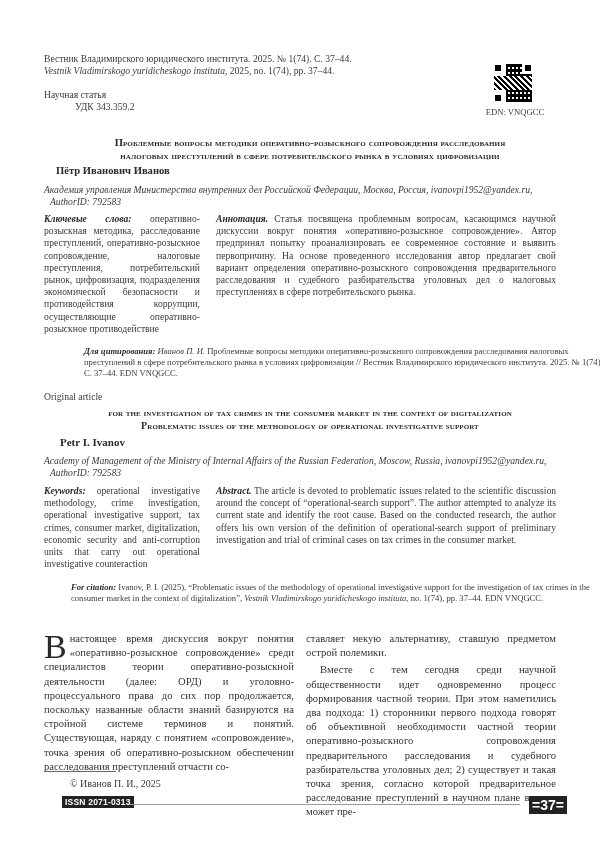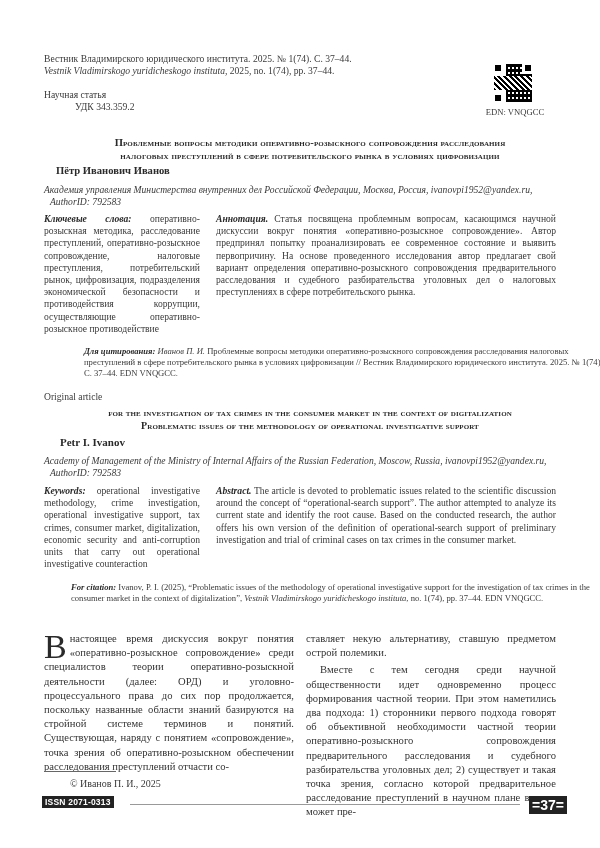--- a/index.html
+++ b/index.html
@@ -19,21 +19,21 @@
   .qr .fin { position:absolute; width:6px; height:6px; border:3px solid #fff; box-sizing: content-box; background:#000; }
   .qr .noise { position:absolute; left:14px; top:2px; width:26px; height:38px;
      background-image: repeating-linear-gradient(90deg,#000 0 2px,#fff 2px 4px),
                        repeating-linear-gradient(0deg,#000 0 3px,#fff 3px 5px);
      background-blend-mode: multiply; }
   .qr .noise2 { position:absolute; left:2px; top:14px; width:38px; height:14px;
      background-image: repeating-linear-gradient(45deg,#000 0 2px,#fff 2px 4px); }
   .dropcap { float: left; font-size: 34px; line-height: 26px; margin: 2px 3px 0 0; color:#2a2a2a; }
   .body-text { font-size: 10.6px; line-height: 14.2px; text-align: justify; color: #333; }
   .issn { background: #222; color: #fff; font-family: "Liberation Sans", sans-serif; font-weight: bold;
-          font-size: 8.5px; padding: 1px 3px; letter-spacing: 0.2px; }
+          font-size: 8.5px; padding: 1px 3px; letter-spacing: 0.2px; margin-left: 20px; }
   .pgnum { background: #222; color: #fff; font-family: "Liberation Sans", sans-serif; font-weight: bold;
            font-size: 14px; padding: 1px 3px; }
   .rule { background: #999; height: 1px; }
 </style>
 </head>
 <body>
 
 <div class="abs t9" style="left:44px; top:53px; width:420px;">
   <span>Вестник Владимирского юридического института. 2025. № 1(74). С. 37–44.</span>
 </div>

